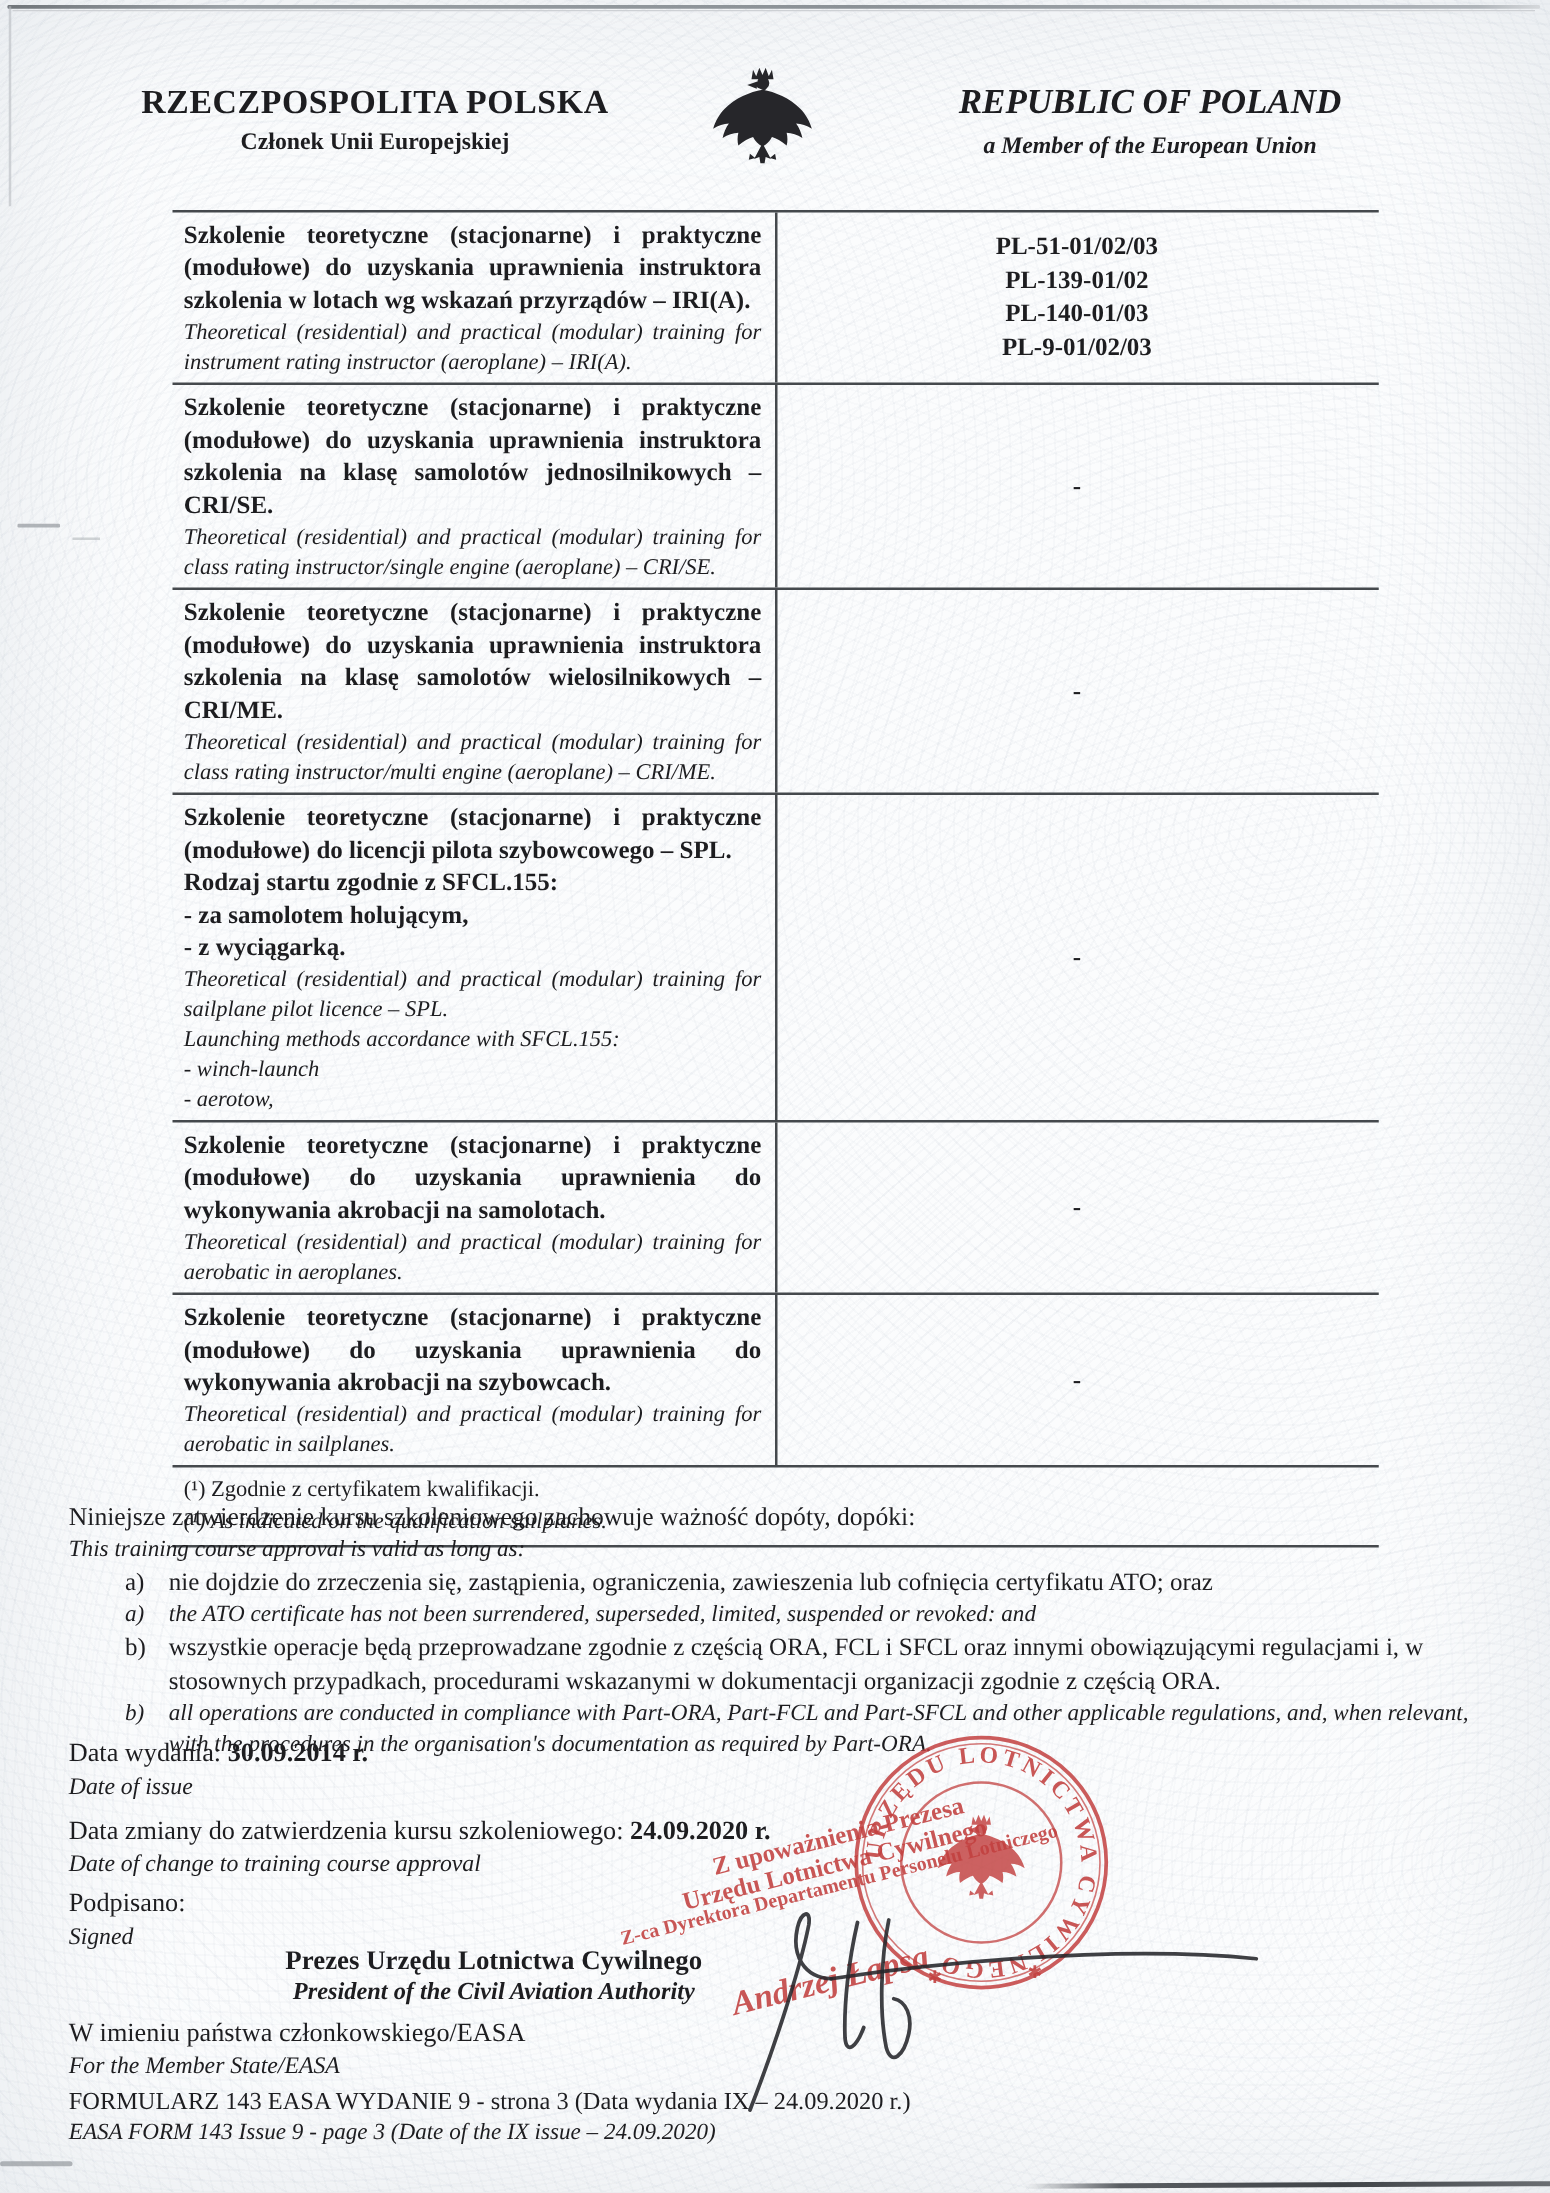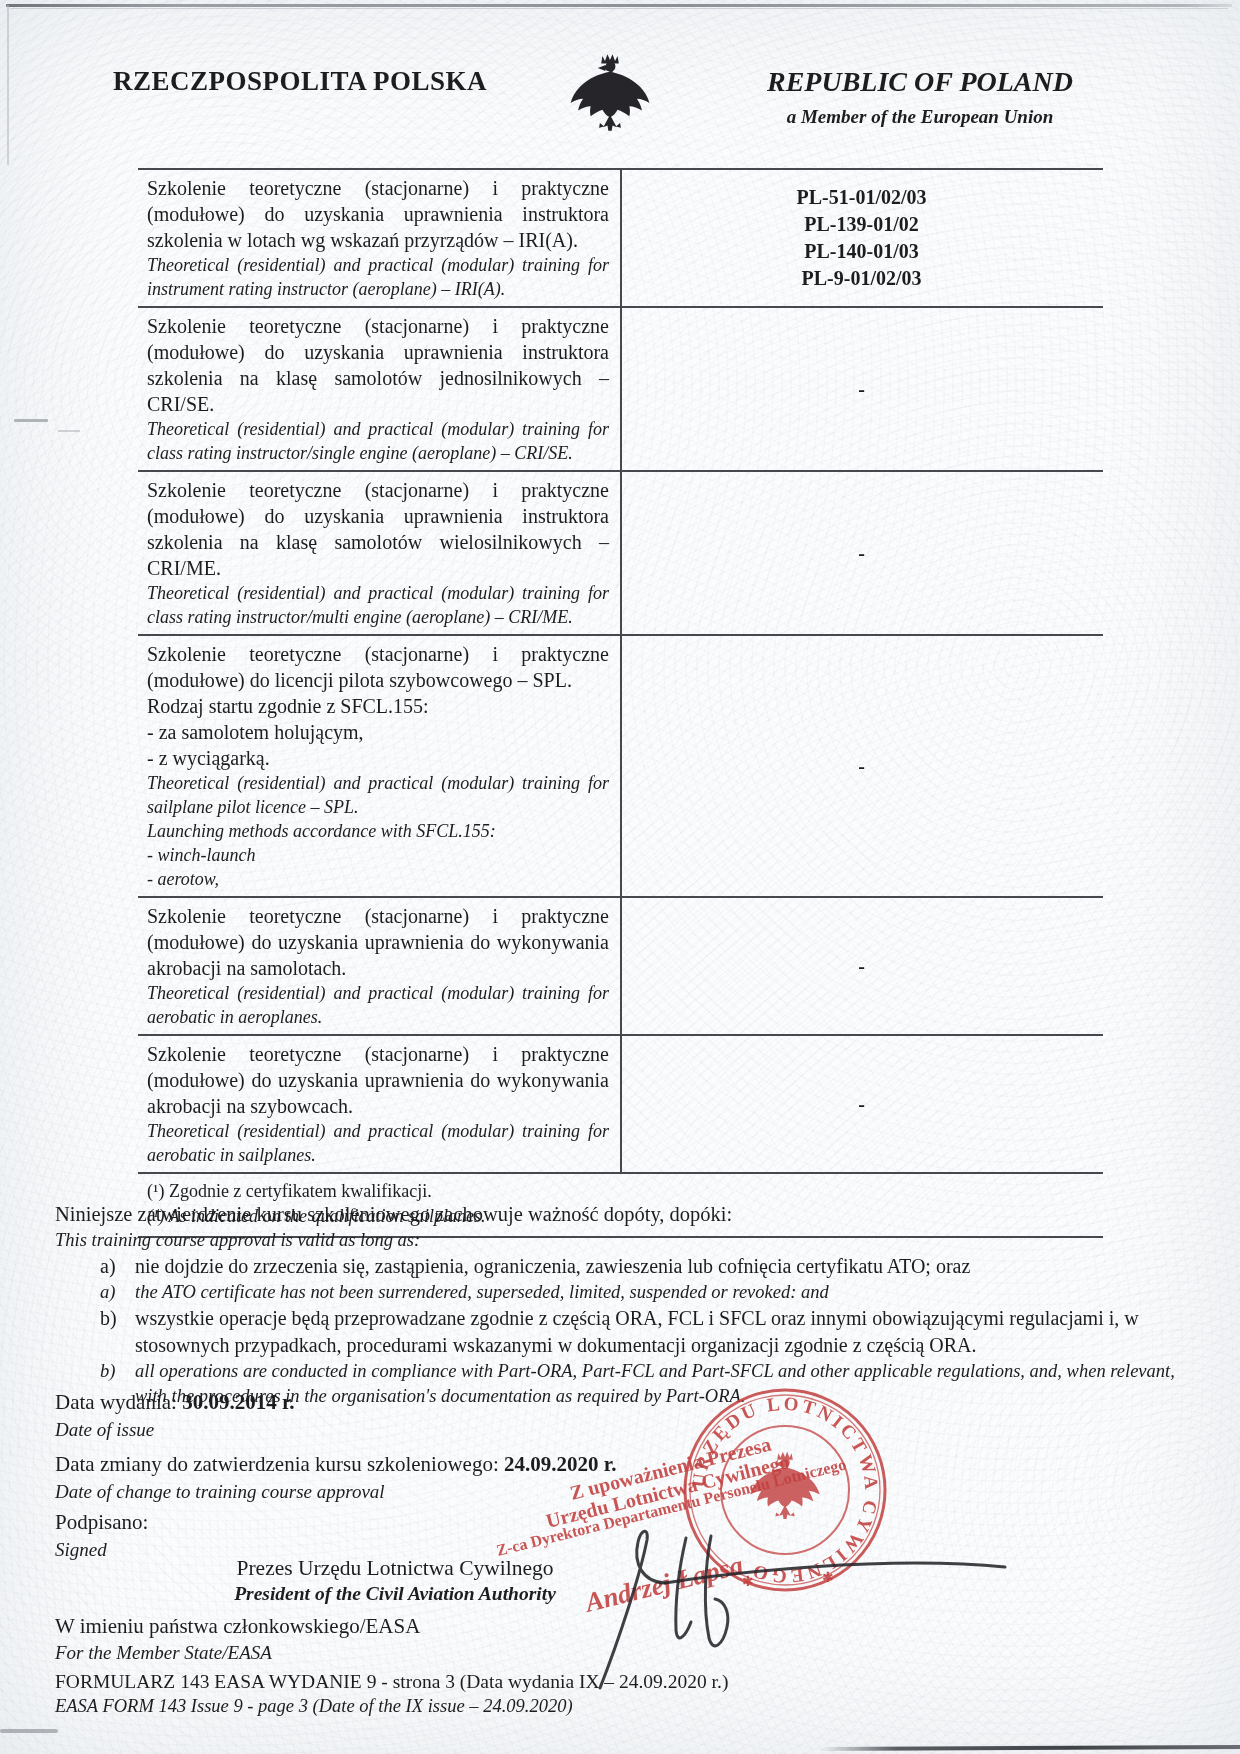--- a/index.html
+++ b/index.html
@@ -36,21 +36,21 @@
   .hdr-right .t1 { font-size:28px; font-weight:bold; }
   .hdr-right .t2 { font-size:19px; font-weight:bold; margin-top:8px; }
   .emblem { left:568px; top:44px; }
 
   
   .tbl { left:138px; top:168px; width:965px; border-top:2px solid #45494d; }
   .trow { display:flex; border-bottom:2px solid #45494d; }
   .tl { width:484px; box-sizing:border-box; border-right:2px solid #45494d; padding:5px 11px 5px 9px; }
   .tr { width:479px; display:flex; flex-direction:column; justify-content:center; align-items:center; }
   .tl p { margin:0; }
-  .plp { font-weight:normal; font-size:20px; line-height:26px; text-align:justify; }
+  .plp { font-weight:bold; font-size:20px; line-height:26px; text-align:justify; }
   .enp { font-style:italic; font-size:18px; line-height:24px; text-align:justify; }
   .val { font-weight:bold; font-size:20px; line-height:27px; text-align:center; }
   .fnotes { padding:5px 10px 7px 9px; border-bottom:2px solid #45494d; }
   .fn-pl { font-size:18px; line-height:25px; }
   .fn-en { font-size:18px; line-height:25px; font-style:italic; }
 
   
   .validity { left:55px; top:1201px; width:1140px; }
   .v-intro-pl { font-size:20.5px; line-height:27px; }
   .v-intro-en { font-size:18.5px; line-height:25px; font-style:italic; }
@@ -63,21 +63,21 @@
   .line-pl { font-size:21px; }
   .line-en { font-size:19px; font-style:italic; }
   .bolddate { font-weight:bold; }
   .date1 { left:55px; top:1390px; }
   .date1en { left:55px; top:1419px; }
   .date2 { left:55px; top:1452px; }
   .date2en { left:55px; top:1481px; }
   .signed { left:55px; top:1510px; }
   .signeden { left:55px; top:1539px; }
   .president { left:130px; top:1556px; width:530px; text-align:center; }
-  .president .p1 { font-size:21.5px; font-weight:normal; }
+  .president .p1 { font-size:21.5px; font-weight:bold; }
   .president .p2 { font-size:19.5px; font-weight:bold; font-style:italic; margin-top:2px; }
   .member { left:55px; top:1614px; }
   .memberen { left:55px; top:1642px; }
   .footer1 { left:55px; top:1671px; font-size:19.5px; }
   .footer2 { left:55px; top:1696px; font-size:18.5px; font-style:italic; }
 
   
   .stampsvg { left:430px; top:1370px; }
   .stamp-ring { fill:none; stroke:var(--stamp-red,#c2403f); }
   .stamp-text { fill:var(--stamp-red,#c2403f); opacity:.88; }
@@ -103,20 +103,21 @@
   <div class="abs edge-top"></div>
   <div class="abs edge-top2"></div>
   <div class="abs edge-left"></div>
   <div class="abs blot-row2"></div>
   <div class="abs blot-row2b"></div>
   <div class="abs blot-bottomleft"></div>
   <div class="abs edge-bottomright"></div>
 
   <div class="abs hdr-left">
     <div class="t1">RZECZPOSPOLITA POLSKA</div>
+    <div class="t2">Członek Unii Europejskiej</div>
   </div>
   <svg class="abs emblem" width="84" height="96" viewBox="0 0 100 100">
     <use href="#eagle" fill="#26262a"></use>
   </svg>
   <div class="abs hdr-right">
     <div class="t1">REPUBLIC OF POLAND</div>
     <div class="t2">a Member of the European Union</div>
   </div>
 
   <div class="abs tbl">

